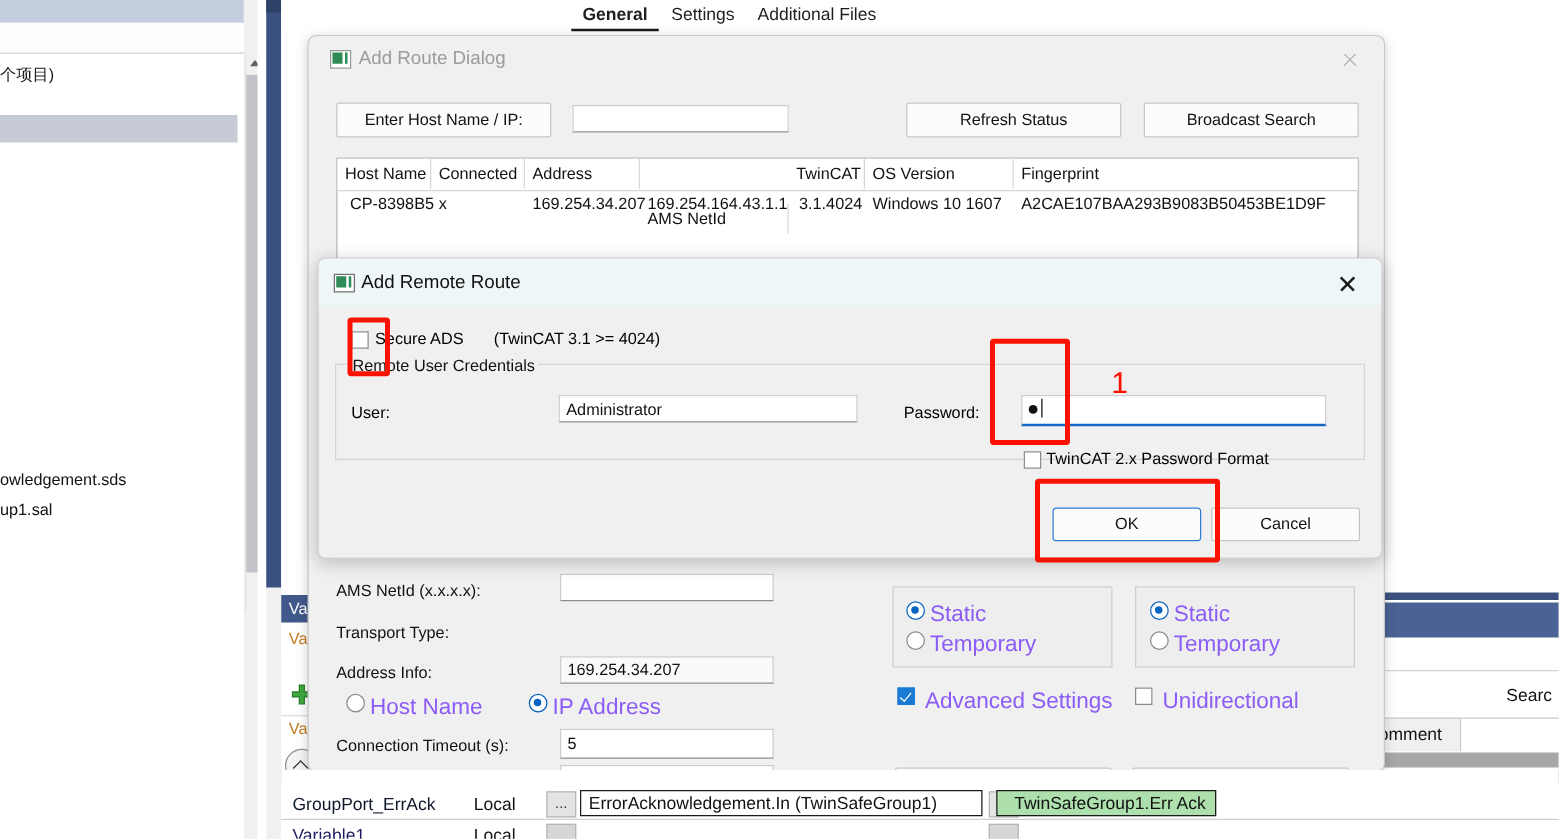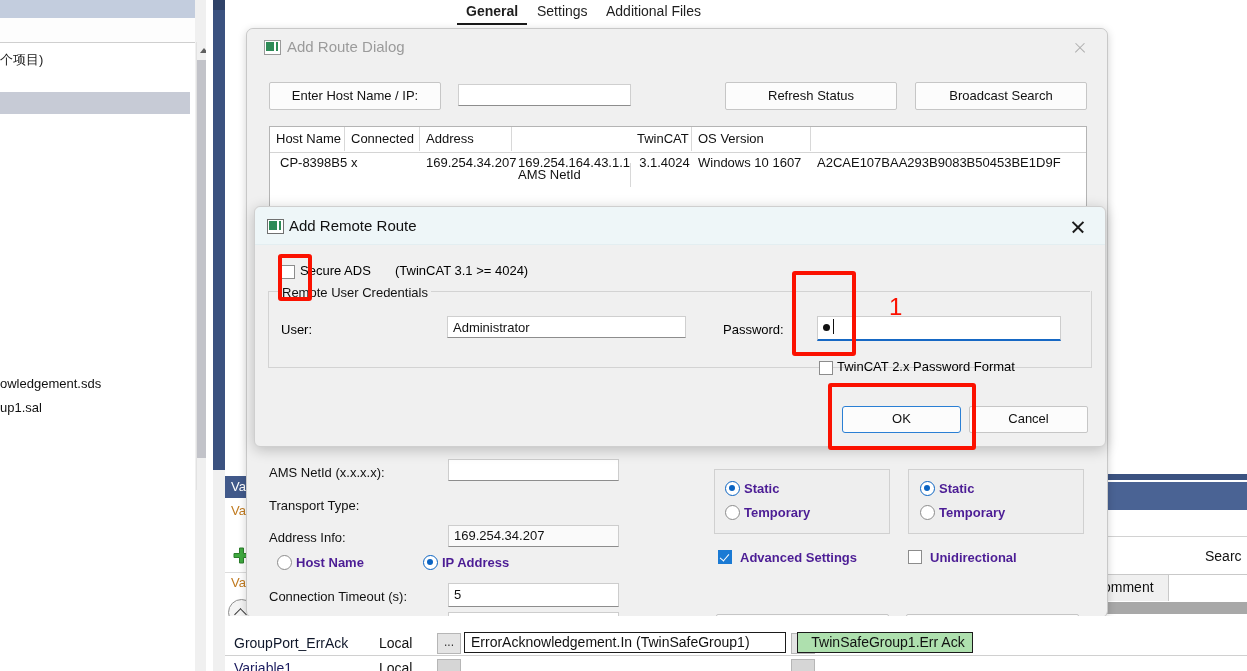--- a/index.html
+++ b/index.html
@@ -88,21 +88,21 @@
   .finput{position:absolute;background:#ffffff;border:1px solid #cdcdcd;border-bottom:1px solid #8d8d8d;
           font-size:13px;color:#111;padding:0 5px;box-sizing:border-box;}
   .combo{position:absolute;background:#f2f2f2;border:1px solid #c4c4c4;font-size:13px;color:#111;
           padding:0 5px;box-sizing:border-box;}
   .combo .cv{line-height:22px;}
   .combo .chev{position:absolute;right:7px;top:8px;width:8px;height:8px;border-right:1.5px solid #5a5a5a;border-bottom:1.5px solid #5a5a5a;transform:rotate(45deg);}
 
   .radio{position:absolute;width:15px;height:15px;border-radius:50%;border:1.6px solid #8c8c8c;background:#fff;box-sizing:border-box;}
   .radio.on{border:1.6px solid #0a63c2;}
   .radio.on:after{content:"";position:absolute;left:3px;top:3px;width:6px;height:6px;border-radius:50%;background:#0a63c2;}
-  .rlabel{position:absolute;font-size:13px;color:#4c1d95;white-space:nowrap;font-weight:bold;}
+  .rlabel{position:absolute;font-size:18px;color:#8b5cf6;white-space:nowrap;}
 
   .cbox{position:absolute;width:14px;height:14px;border:1.4px solid #8c8c8c;background:#fff;box-sizing:border-box;}
   .cbox.on{background:#1a7ad4;border-color:#1a7ad4;}
   .cbox.on:after{content:"";position:absolute;left:3px;top:1px;width:4px;height:8px;border-right:1.8px solid #fff;border-bottom:1.8px solid #fff;transform:rotate(40deg);}
 
   .gbox{position:absolute;border:1px solid #d0d0d0;background:#eeeeee;}
 
   
   #remote-dialog{left:254px;top:206px;width:850px;height:239px;background:#f0f0f0;
        border:1px solid #cfcfcf;border-radius:6px;box-shadow:0 3px 14px rgba(0,0,0,.22);}
@@ -254,20 +254,21 @@
   <div class="btn" id="btn-refresh">Refresh Status</div>
 
   <div class="abs" id="route-table">
     <div id="thead">
       <div class="th" style="left:0;width:75px;">Host Name</div>
       <div class="th" style="left:75px;width:75px;">Connected</div>
       <div class="th" style="left:150px;width:92px;">Address</div>
       <div class="th" style="left:242px;width:119px;margin-top:36px;">AMS NetId</div>
       <div class="th" style="left:361px;width:61px;">TwinCAT</div>
       <div class="th" style="left:422px;width:119px;">OS Version</div>
+      <div class="th" style="left:541px;width:275px;border-right:none;">Fingerprint</div>
     </div>
     <div>
       <div class="td" style="left:4px;width:75px;">CP-8398B5</div>
       <div class="td" style="left:75px;width:75px;">x</div>
       <div class="td" style="left:150px;width:92px;">169.254.34.207</div>
       <div class="td" style="left:242px;width:119px;">169.254.164.43.1.1</div>
       <div class="td" style="left:361px;width:61px;text-align:center;">3.1.4024</div>
       <div class="td" style="left:422px;width:119px;">Windows 10 1607</div>
       <div class="td" style="left:541px;width:275px;">A2CAE107BAA293B9083B50453BE1D9F</div>
     </div>

